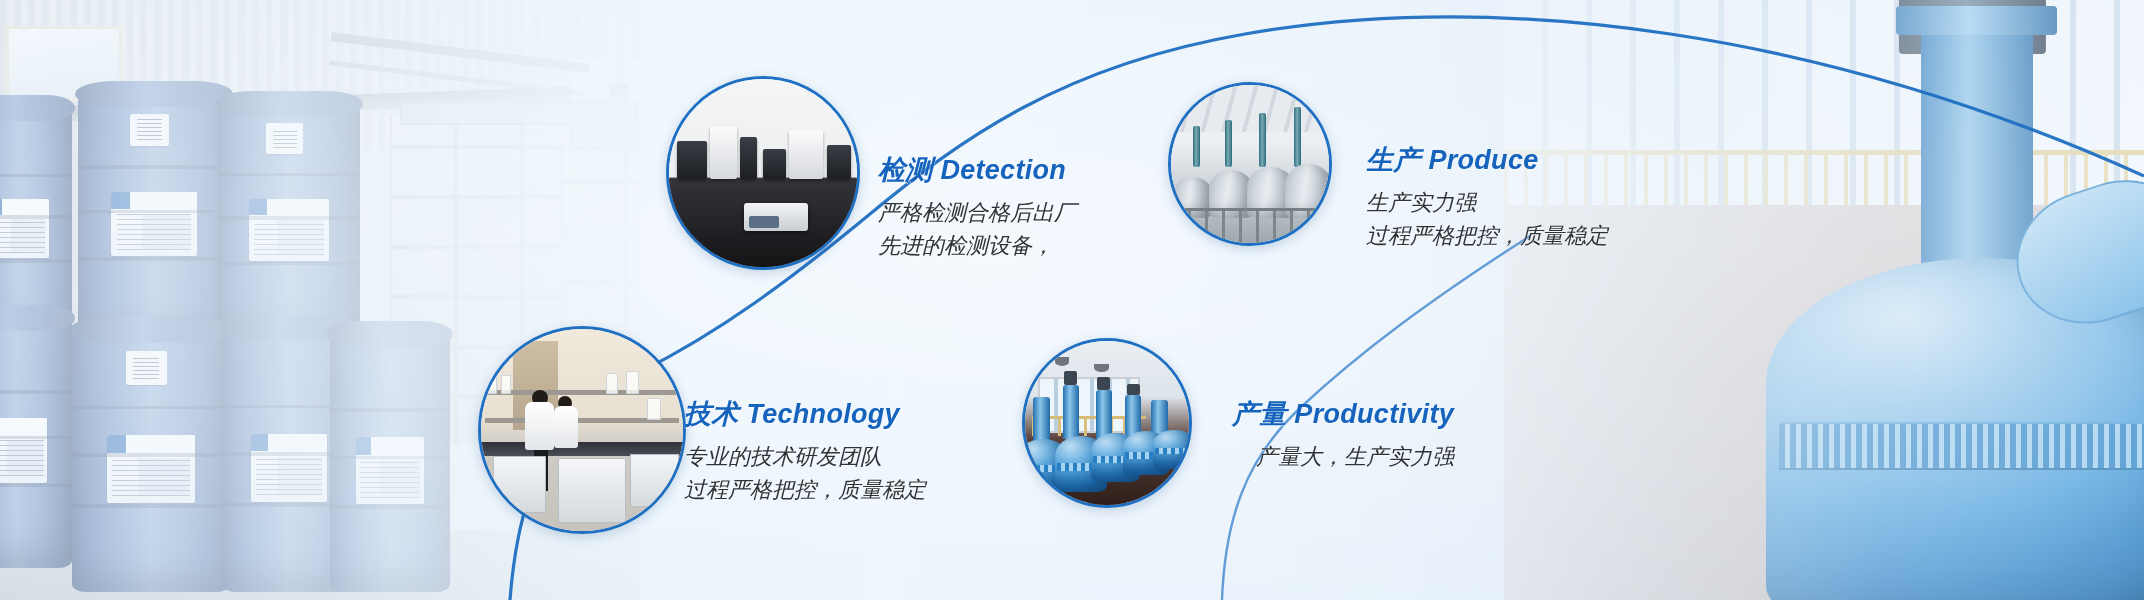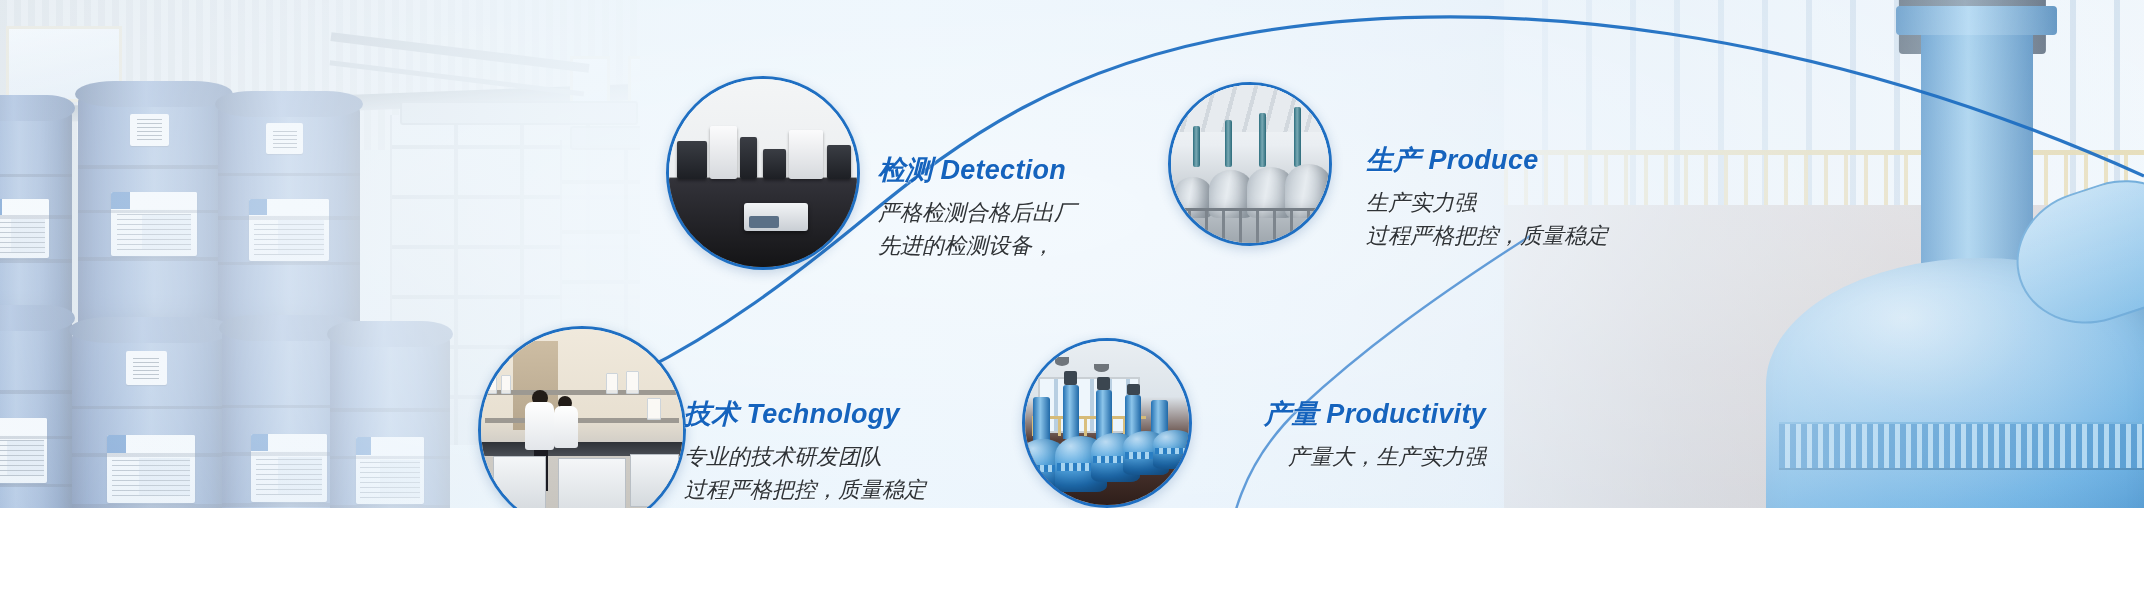--- a/index.html
+++ b/index.html
@@ -2,21 +2,21 @@
 <html><head>
 <meta charset="utf-8">
 <title>Company Strength Banner</title>
 <style>
   * { margin:0; padding:0; box-sizing:border-box; }
   html,body { background:#ffffff; }
   body { font-family:"Liberation Sans","DejaVu Sans",sans-serif; }
 
   .banner{
     position:relative;
-    width:2144px; height:508px;
+    width:2144px; height:600px;
     overflow:hidden;
     background:#eaf3fb;
   }
 
   
   .bg-base{
     position:absolute; inset:0;
     background:
       linear-gradient(100deg,
         #c9d3da 0%, #dfe7ec 14%, #eaf2f8 30%,
@@ -298,21 +298,21 @@
     font-size:27px; font-weight:700; font-style:italic;
     color:#1563bd; letter-spacing:.3px; white-space:nowrap;
     text-shadow:0 1px 1px rgba(255,255,255,.75);
     margin-bottom:9px;
   }
   .t-line{
     font-size:22px; font-style:italic; color:#2f3337;
     white-space:nowrap; line-height:1.48;
     text-shadow:0 1px 1px rgba(255,255,255,.7);
   }
-  .align-right{ text-align:right;margin-left:32px; }
+  .align-right{ text-align:right; }
 </style>
 </head>
 <body>
 
 <div class="banner">
 
   <div class="bg-base"></div>
 
   <div class="left-photo">
     <div class="lp-wall"></div>

